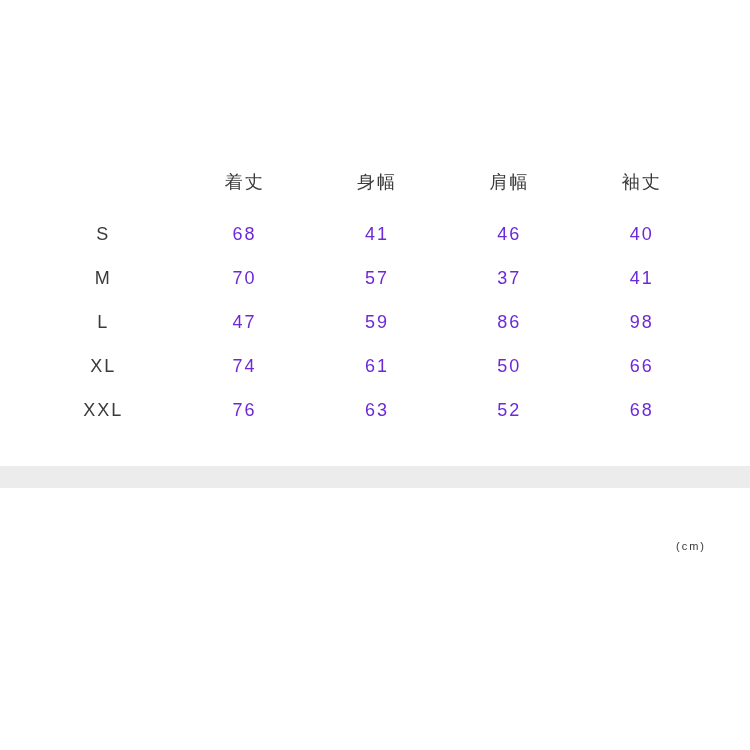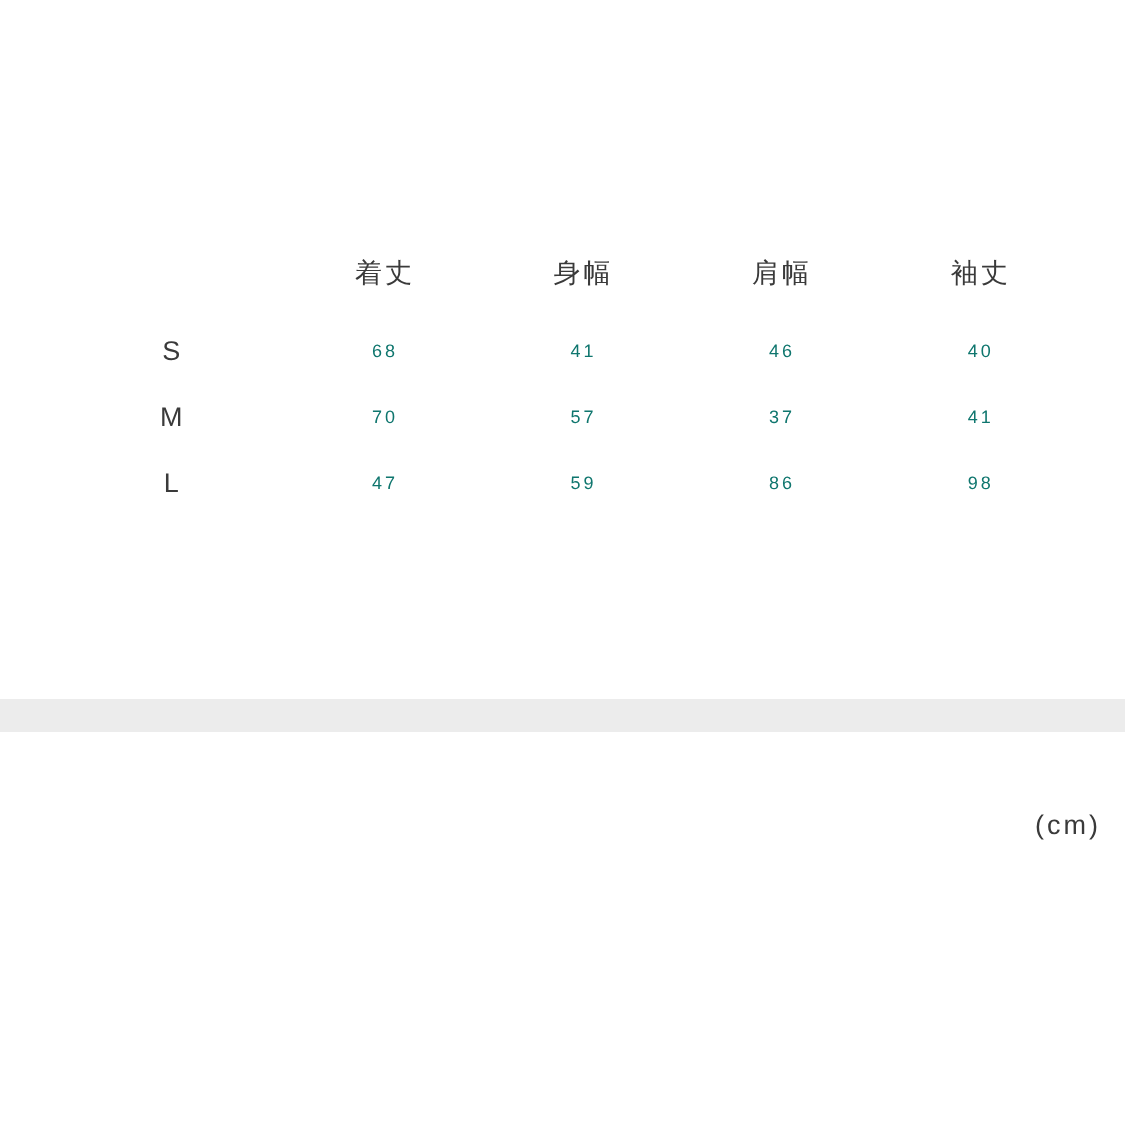--- a/index.html
+++ b/index.html
@@ -15,35 +15,35 @@
     overflow: hidden;
   }
   .page {
     position: relative;
     width: 750px;
     height: 750px;
     background: #ffffff;
   }
   .size-table {
     position: absolute;
-    left: 40px;
+    left: 28px;
     top: 160px;
     width: 680px;
     border-collapse: collapse;
     table-layout: fixed;
   }
   .size-table col.col-size { width: 150px; }
   .size-table col.col-data { width: 132px; }
   .size-table th,
   .size-table td {
     padding: 0;
     height: 44px;
     font-weight: normal;
-    font-size: 12px;
-    color: #0f766e;
+    font-size: 18px;
+    color: #6d28d9;
     letter-spacing: 2px;
     text-align: center;
     vertical-align: middle;
   }
   .size-table thead th {
     font-size: 18px;
     color: #3a3a3a;
     padding-bottom: 8px;
   }
   .size-table thead th.corner {
@@ -57,23 +57,23 @@
   .rule {
     position: absolute;
     left: 0;
     top: 466px;
     width: 750px;
     height: 22px;
     background: #ececec;
   }
   .unit {
     position: absolute;
-    right: 16px;
+    right: 44px;
     top: 540px;
-    font-size: 18px;
+    font-size: 11px;
     color: #3a3a3a;
     letter-spacing: 2px;
   }
 </style>
 </head>
 <body>
 
 <div class="page">
 
   <table class="size-table">
@@ -108,20 +108,34 @@
         <td>37</td>
         <td>41</td>
       </tr>
       <tr>
         <td class="size-label">L</td>
         <td>47</td>
         <td>59</td>
         <td>86</td>
         <td>98</td>
       </tr>
+      <tr>
+        <td class="size-label">XL</td>
+        <td>74</td>
+        <td>61</td>
+        <td>50</td>
+        <td>66</td>
+      </tr>
+      <tr>
+        <td class="size-label">XXL</td>
+        <td>76</td>
+        <td>63</td>
+        <td>52</td>
+        <td>68</td>
+      </tr>
     </tbody>
   </table>
 
   <div class="rule"></div>
 
   <div class="unit">(cm)</div>
 
 </div>
 
 </body></html>

